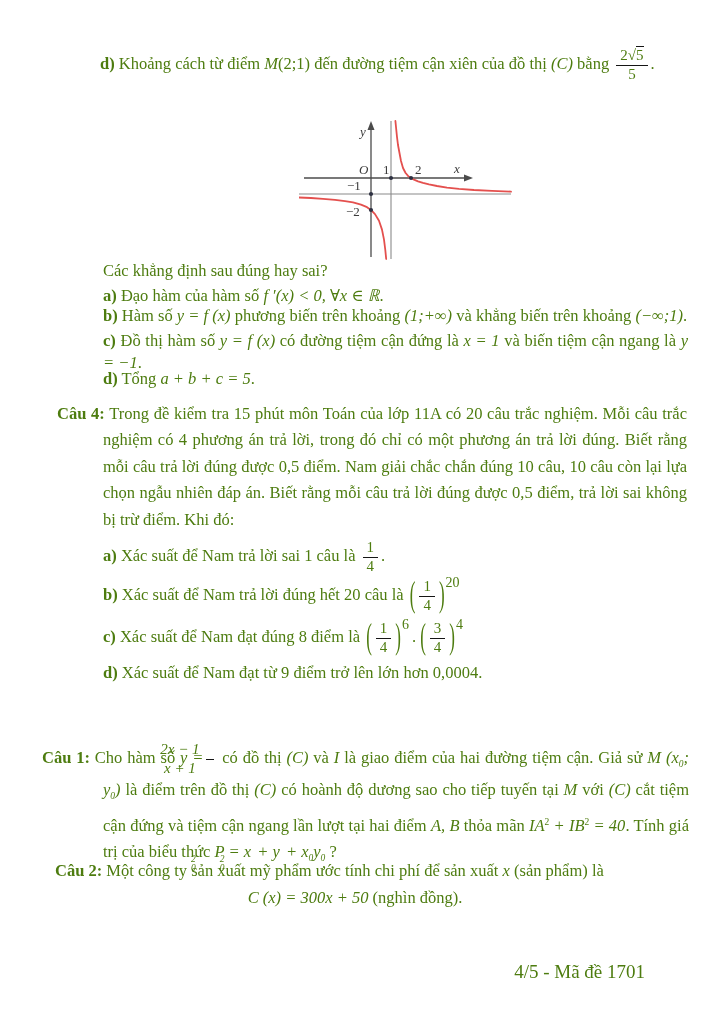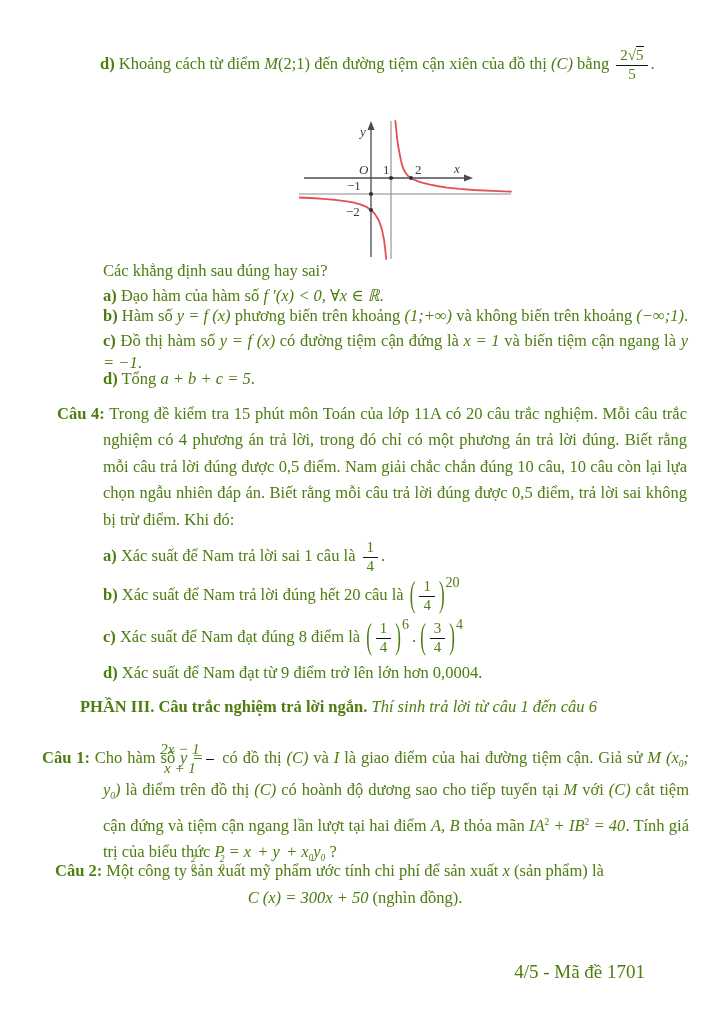--- a/index.html
+++ b/index.html
@@ -78,21 +78,21 @@
     </g>
   </svg>
 
   <div class="abs" style="left:103px; top:261px;">Các khẳng định sau đúng hay sai?</div>
 
   <div class="abs line" style="left:103px; top:283px;">
     <b>a)</b><span> Đạo hàm của hàm số </span><span class="m">f ′(x) &lt; 0, ∀x ∈ ℝ</span><span>.</span>
   </div>
 
   <div class="abs line" style="left:103px; top:306px;">
-    <b>b)</b><span> Hàm số </span><span class="m">y = f (x)</span><span> phương biến trên khoảng </span><span class="m">(1;+∞)</span><span> và không biến trên khoảng </span><span class="m">(−∞;1)</span><span>.</span>
+    <b>b)</b><span> Hàm số </span><span class="m">y = f (x)</span><span> phương biến trên khoảng </span><span class="m">(1;+∞)</span><span> và khẳng biến trên khoảng </span><span class="m">(−∞;1)</span><span>.</span>
   </div>
 
   <div class="abs para" style="left:103px; top:330px; width:585px; line-height:21.5px;">
     <b>c)</b><span> Đồ thị hàm số </span><span class="m">y = f (x)</span><span> có đường tiệm cận đứng là </span><span class="m">x = 1</span><span> và biến tiệm cận ngang là </span><span class="m">y = −1</span><span>.</span>
   </div>
 
   <div class="abs line" style="left:103px; top:369px;">
     <b>d)</b><span> Tổng </span><span class="m">a + b + c = 5</span><span>.</span>
   </div>
 
@@ -136,23 +136,20 @@
         </span>
         <span class="bp">)</span>
         <span class="bexp">4</span>
       </span>
   </div>
 
   <div class="abs line" style="left:103px; top:663px;">
     <b>d)</b><span> Xác suất để Nam đạt từ 9 điểm trở lên lớn hơn 0,0004.</span>
   </div>
 
-  <div class="abs line" style="left:80px; top:697px;">
-    <b>PHẦN III. Câu trắc nghiệm trả lời ngắn.</b><span class="heading-italic"> Thí sinh trả lời từ câu 1 đến câu 6</span>
-  </div>
 
   <div class="abs para" style="left:103px; top:742px; width:586px; text-indent:-61px; line-height:26px;">
     <b>Câu 1:</b><span> Cho hàm số </span><span class="m">y =</span><span class="frac">
         <span class="fn">2x − 1</span>
         <span class="fd">x + 1</span>
       </span><span> có đồ thị </span><span class="m">(C)</span><span> và </span><span class="m">I</span><span> là giao điểm của hai đường tiệm cận. Giả sử </span><span class="m">M (x</span><span class="sb">0</span><span class="m">; y</span><span class="sb">0</span><span class="m">)</span><span> là điểm trên đồ thị </span><span class="m">(C)</span><span> có hoành độ dương sao cho tiếp tuyến tại </span><span class="m">M</span><span> với </span><span class="m">(C)</span><span> cắt tiệm cận đứng và tiệm cận ngang lần lượt tại hai điểm </span><span class="m">A, B</span><span> thỏa mãn </span><span class="m">IA</span><span class="sp">2</span><span class="m"> + IB</span><span class="sp">2</span><span class="m"> = 40</span><span>. Tính giá trị của biểu thức </span><span class="m">P = x</span><span class="ss">
         <span>2</span>
         <span>0</span>
       </span><span class="m"> + y</span><span class="ss">
         <span>2</span>

